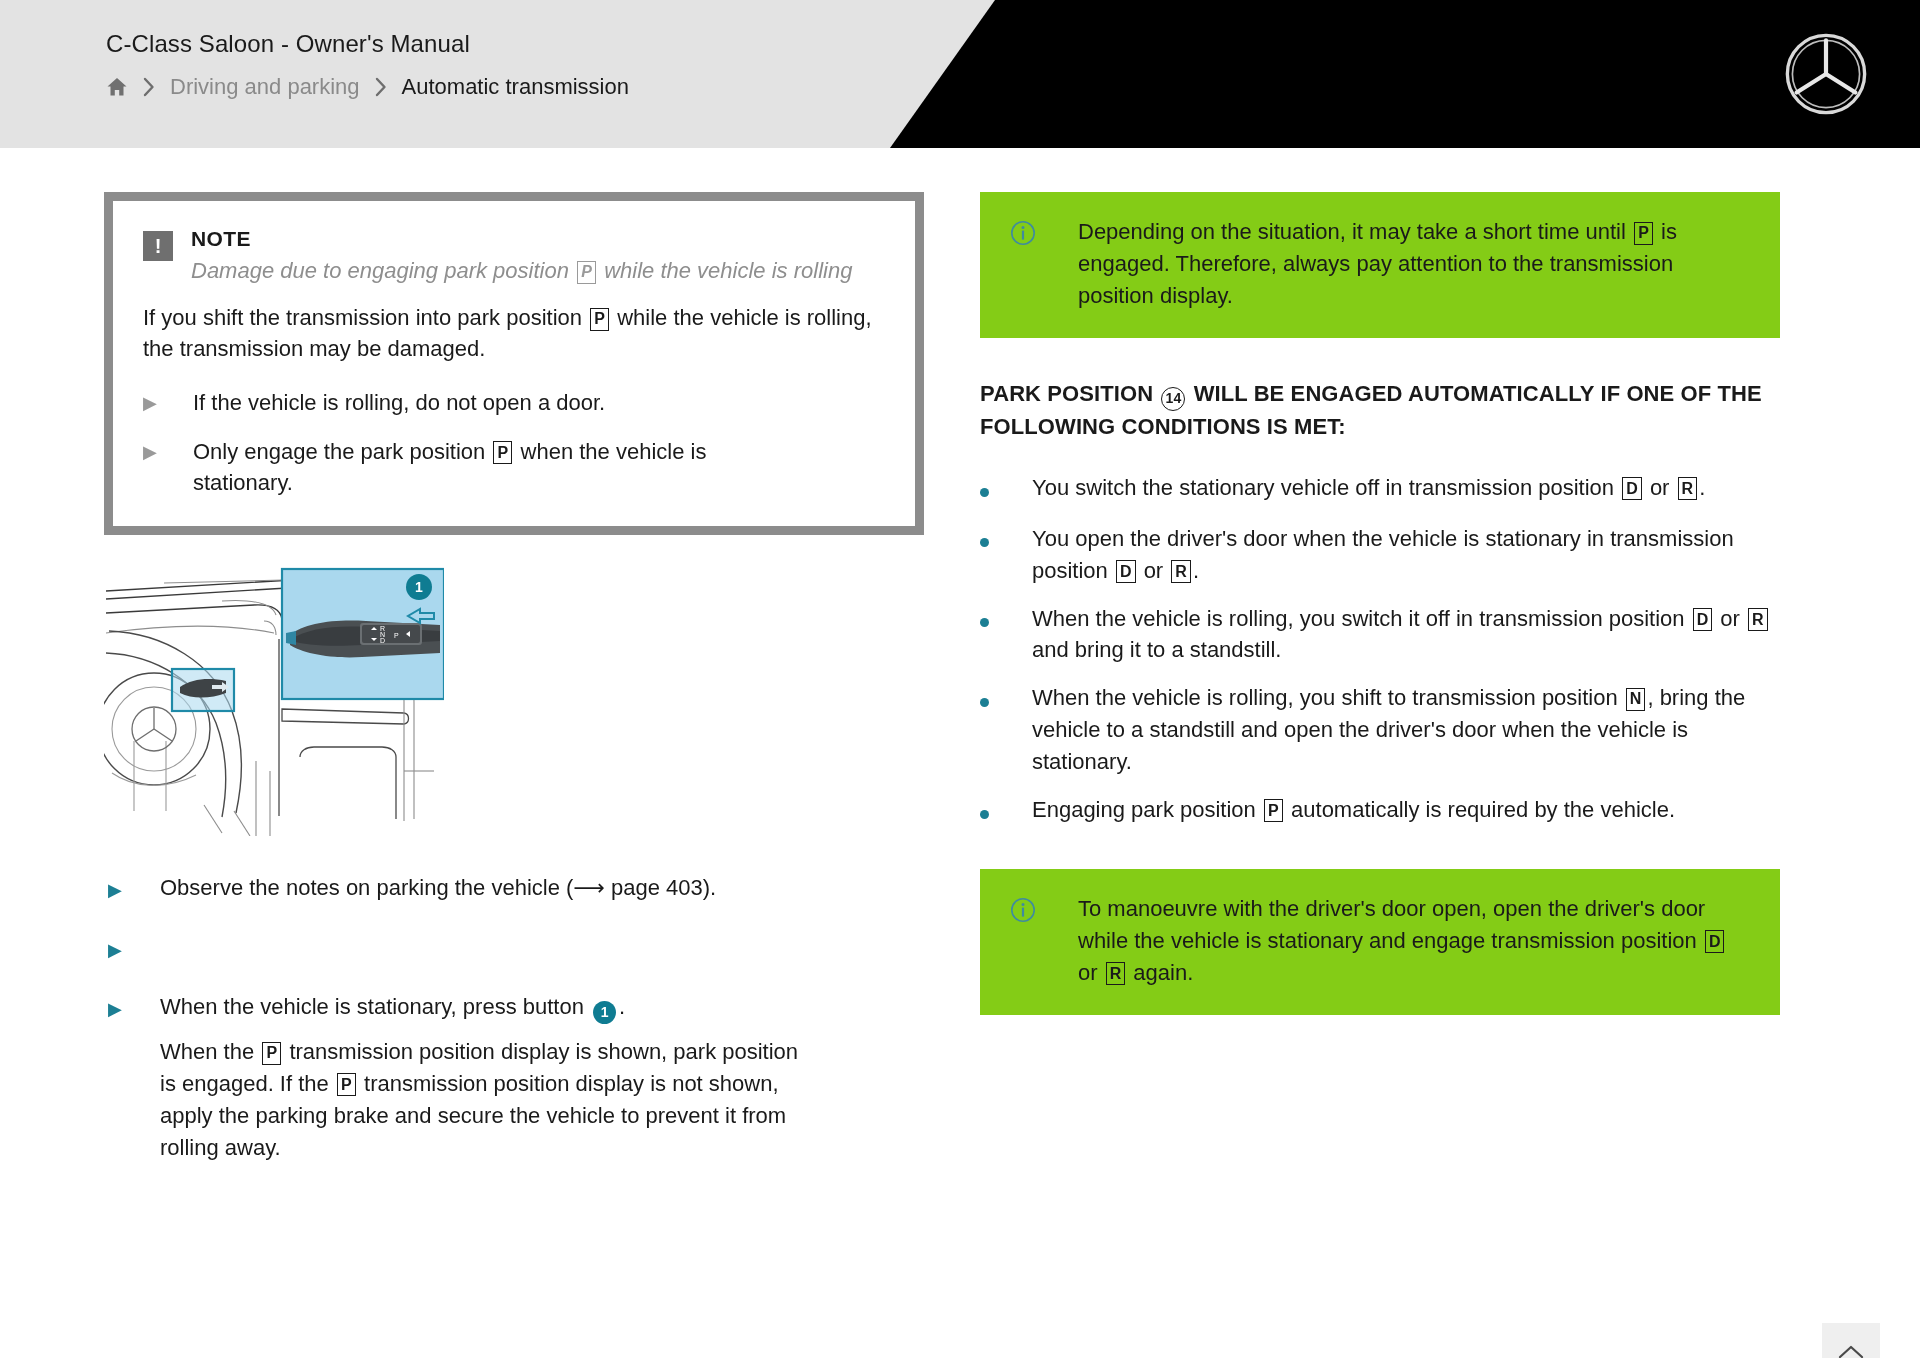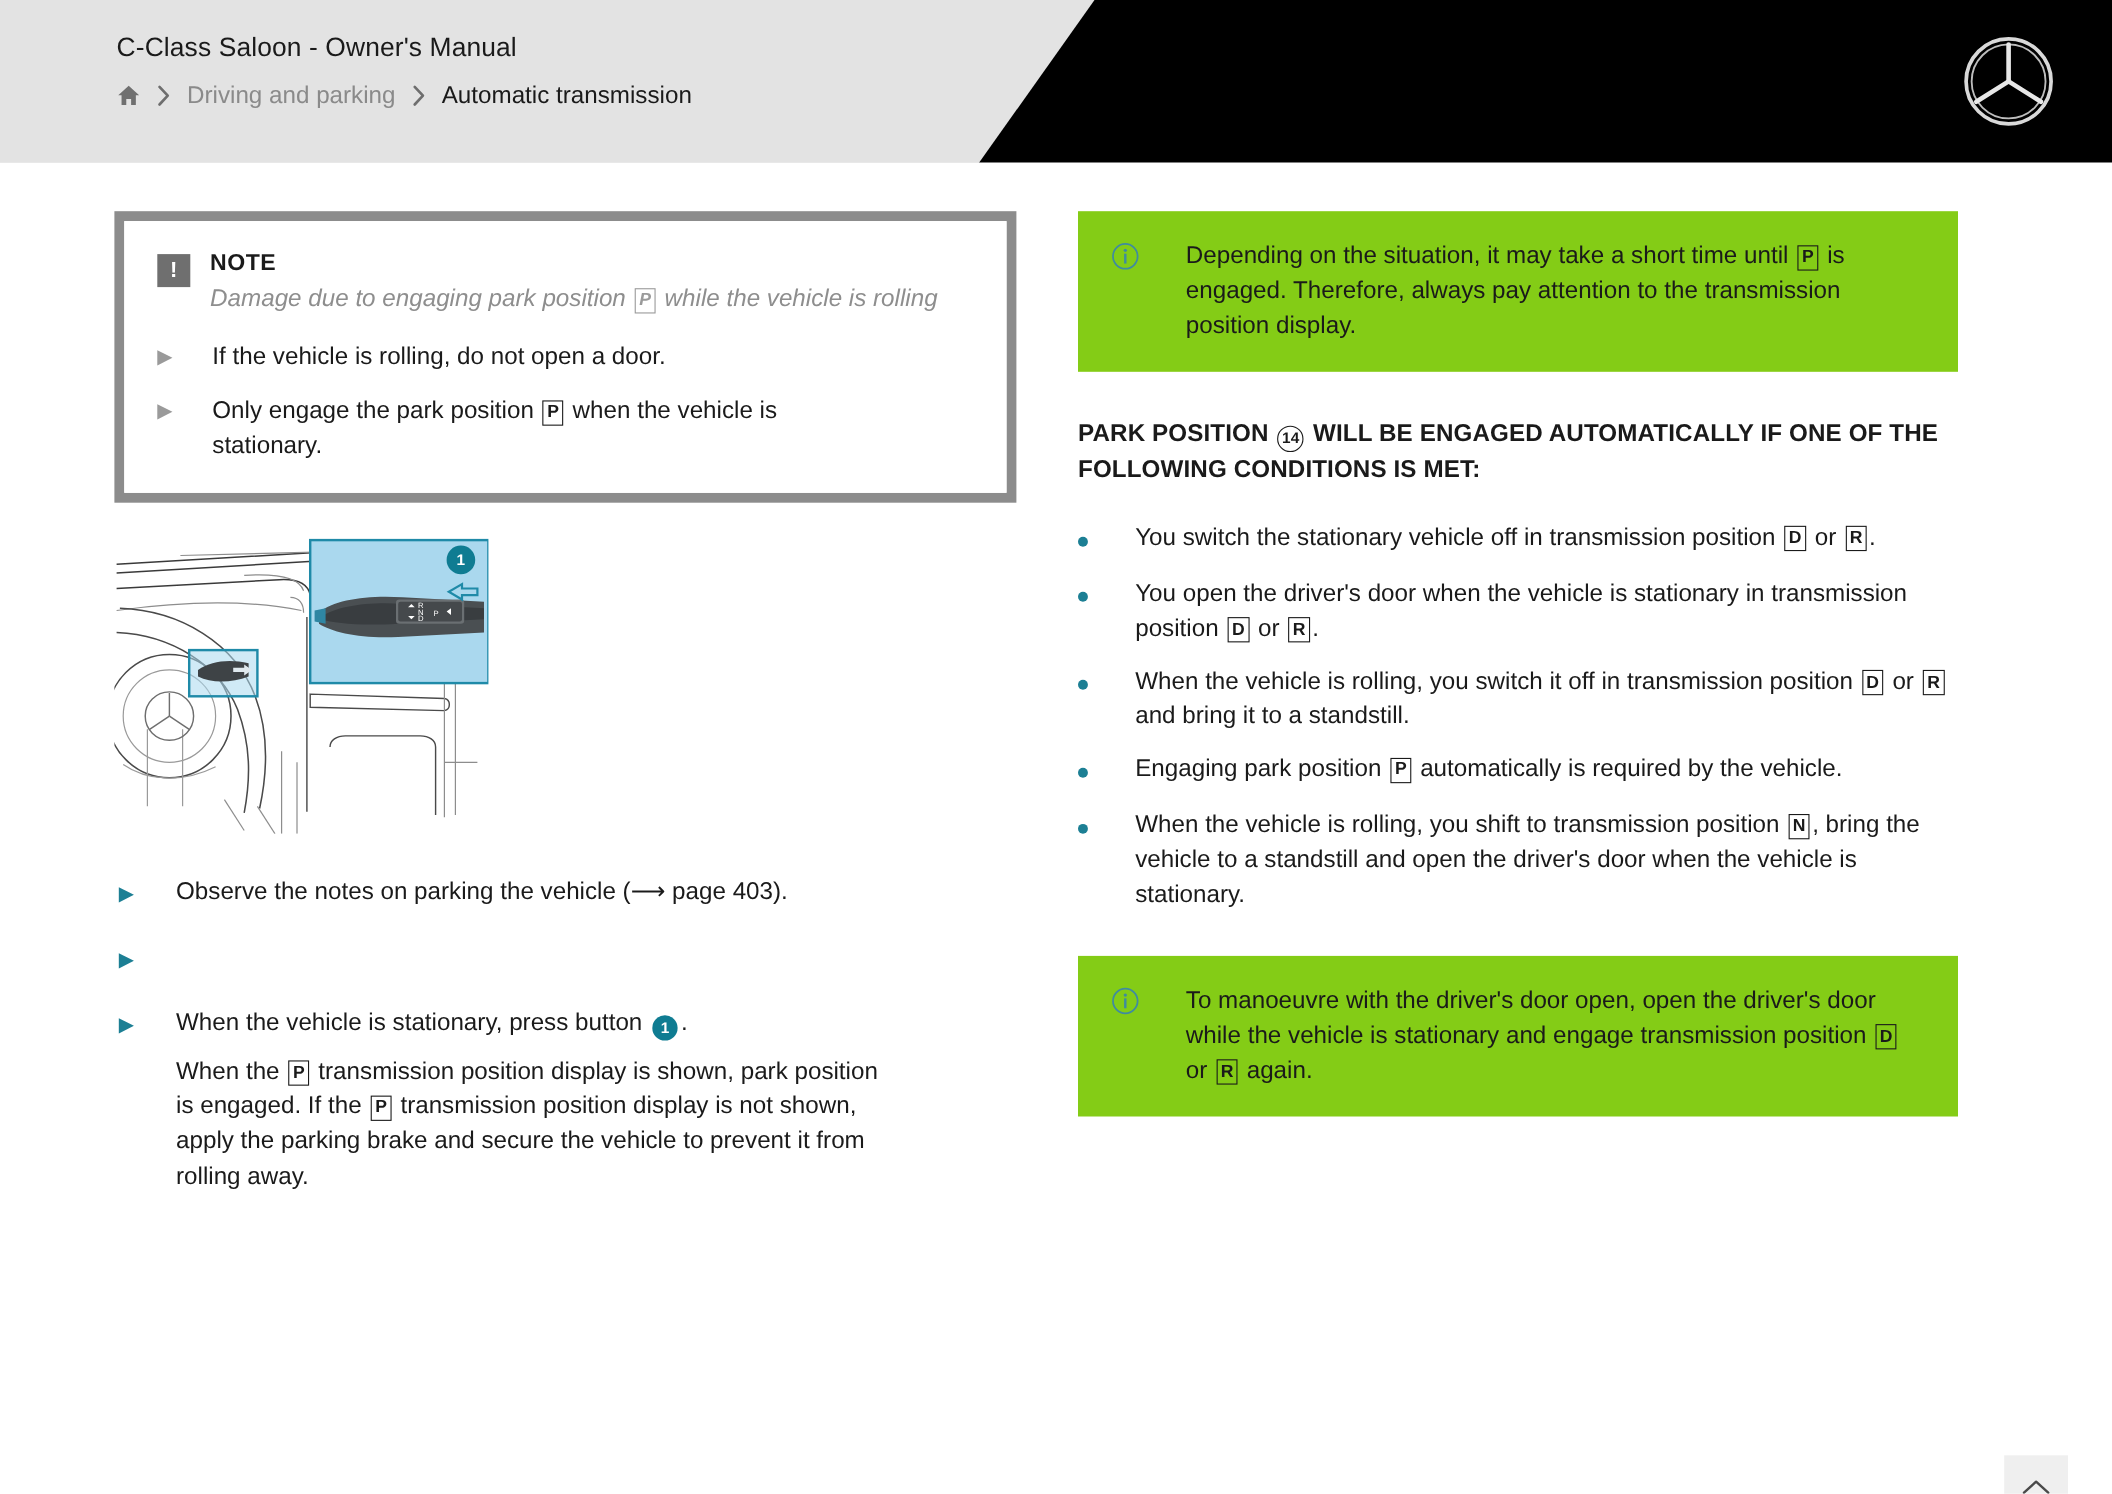--- a/index.html
+++ b/index.html
@@ -319,20 +319,23 @@
         <div class="note-head">
           <div class="note-icon">!</div>
           <div class="note-head-texts">
             <div class="note-label">NOTE</div>
             <div class="note-subtitle">
               <span>Damage due to engaging park position </span><span class="gbadge dim">P</span><span> while the vehicle is rolling</span>
             </div>
           </div>
         </div>
 
+        <div class="note-body">
+          <span>If you shift the transmission into park position </span><span class="gbadge">P</span><span> while the vehicle is rolling, the transmission may be damaged.</span>
+        </div>
 
         <div class="note-list">
           <div class="note-list-item">
             <div class="tri-gray">▶</div>
             <div class="note-list-text">
               <span>If the vehicle is rolling, do not open a door.</span>
             </div>
           </div>
           <div class="note-list-item">
             <div class="tri-gray">▶</div>
@@ -477,25 +480,25 @@
           <div class="bitem">
             <div class="dot"><i></i></div>
             <div class="bitem-text"><span>You open the driver's door when the vehicle is stationary in transmission position </span><span class="gbadge">D</span><span> or </span><span class="gbadge">R</span><span>.</span></div>
           </div>
           <div class="bitem">
             <div class="dot"><i></i></div>
             <div class="bitem-text"><span>When the vehicle is rolling, you switch it off in transmission position </span><span class="gbadge">D</span><span> or </span><span class="gbadge">R</span><span> and bring it to a standstill.</span></div>
           </div>
           <div class="bitem">
             <div class="dot"><i></i></div>
-            <div class="bitem-text"><span>Engaging park position </span><span class="gbadge">P</span><span> automatically is required by the vehicle.</span></div>
+            <div class="bitem-text"><span>When the vehicle is rolling, you shift to transmission position </span><span class="gbadge">N</span><span>, bring the vehicle to a standstill and open the driver's door when the vehicle is stationary.</span></div>
           </div>
           <div class="bitem">
             <div class="dot"><i></i></div>
-            <div class="bitem-text"><span>When the vehicle is rolling, you shift to transmission position </span><span class="gbadge">N</span><span>, bring the vehicle to a standstill and open the driver's door when the vehicle is stationary.</span></div>
+            <div class="bitem-text"><span>Engaging park position </span><span class="gbadge">P</span><span> automatically is required by the vehicle.</span></div>
           </div>
         </div>
 
       <div class="infobox">
         <div class="info-icon">
           <svg width="26" height="26" viewBox="0 0 26 26" aria-hidden="true">
             <circle cx="13" cy="13" r="11.2" fill="none" stroke="#3f8ba0" stroke-width="1.6"></circle>
             <circle cx="13" cy="7.6" r="1.5" fill="#3f8ba0"></circle>
             <rect x="11.9" y="10.6" width="2.2" height="9" fill="#3f8ba0"></rect>
           </svg>

